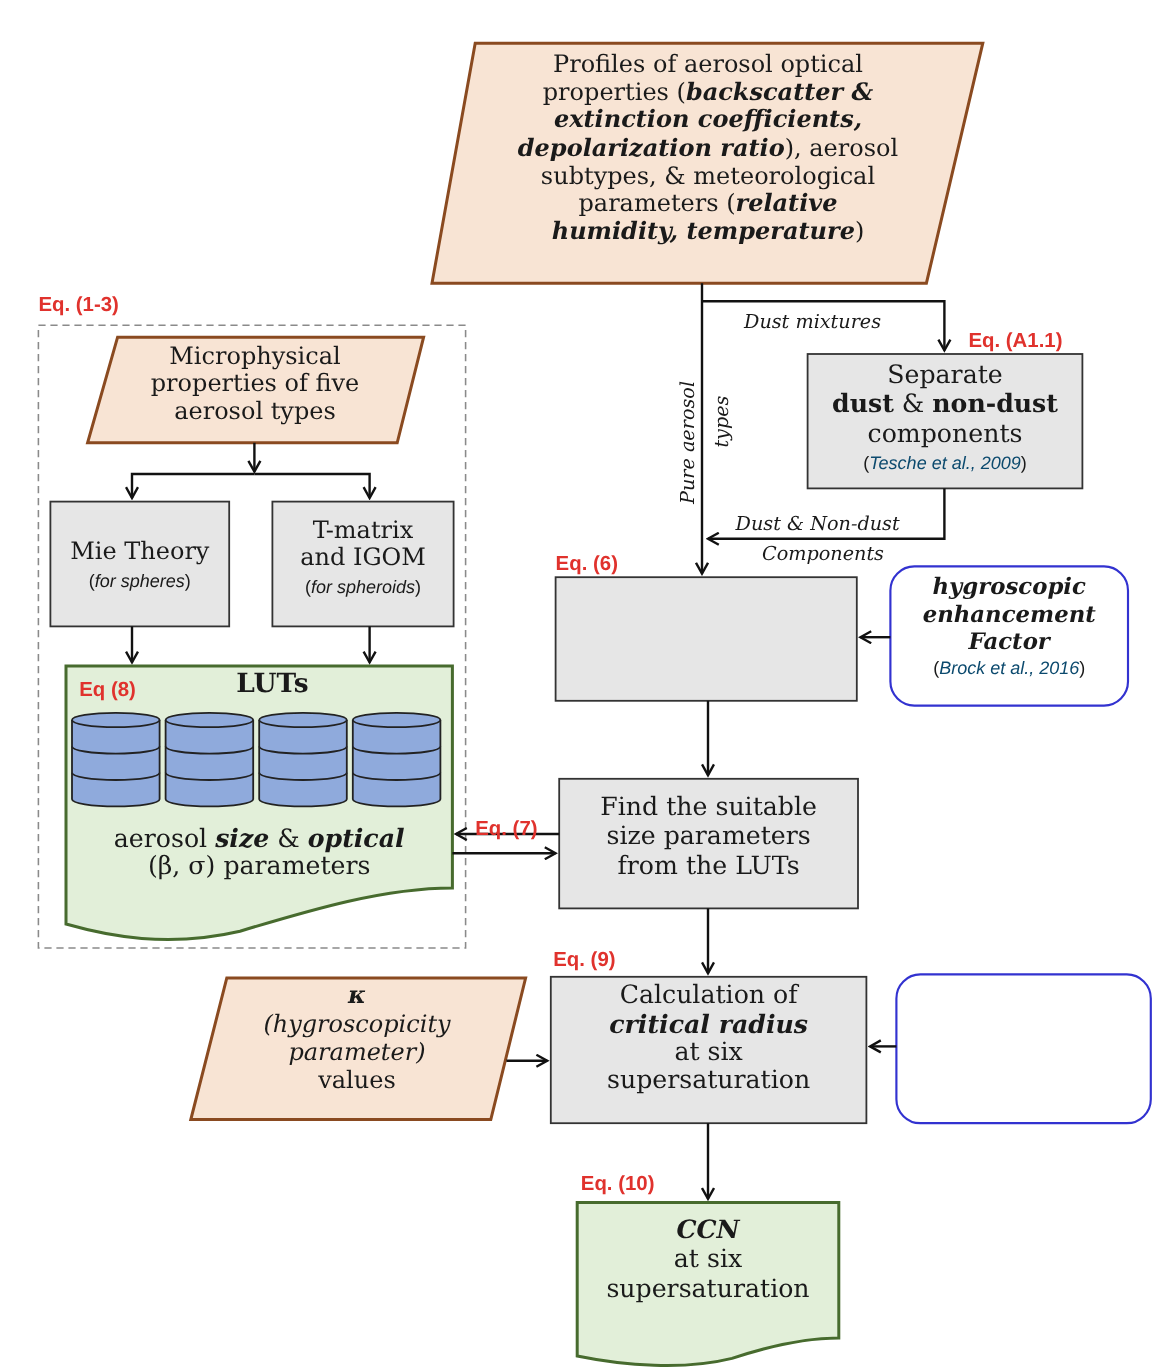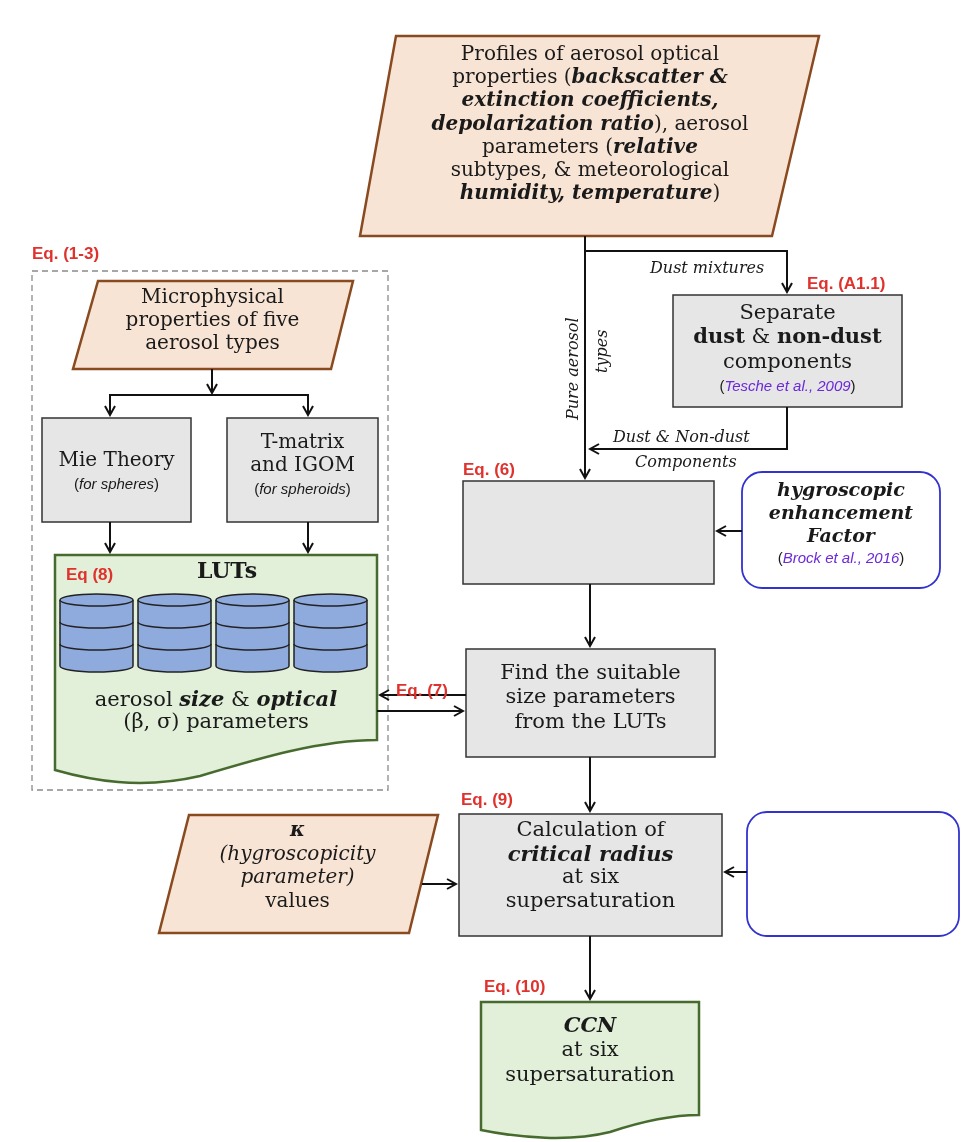--- a/index.html
+++ b/index.html
@@ -5,21 +5,21 @@
   html, body { margin: 0; padding: 0; background: #ffffff; }
   #canvas { position: relative; width: 976px; height: 1142px; overflow: hidden; background: #fff; }
   svg#shapes { position: absolute; left: 0; top: 0; width: 976px; height: 1142px; }
   .txt { position: absolute; font-family: "DejaVu Serif", "Liberation Serif", serif; color: #1a1a1a; text-align: center; line-height: 1.16; }
   .t22 { font-size: 21px; }
   .t20 { font-size: 20px; text-align: center; }
   .t19 { font-size: 19px; }
   .b { font-weight: bold; }
   .bi { font-weight: bold; font-style: italic; }
   .i { font-style: italic; }
-  .ref { font-family: "Liberation Sans", sans-serif; font-style: italic; font-size: 15px; color: #6d28d9; }
+  .ref { font-family: "Liberation Sans", sans-serif; font-style: italic; font-size: 15px; color: #0c4a6e; }
   .paren { font-family: "Liberation Sans", sans-serif; font-size: 15px; color: #1a1a1a; }
   .small-i { font-family: "Liberation Sans", sans-serif; font-style: italic; font-size: 15px; }
   .eq { position: absolute; font-family: "Liberation Sans", sans-serif; font-weight: bold; font-size: 17px; color: #e0322d; white-space: nowrap; }
   .lbl { position: absolute; font-family: "DejaVu Serif", "Liberation Serif", serif; font-style: italic; font-size: 16px; color: #1a1a1a; white-space: nowrap; }
   .vert { transform-origin: left top; transform: rotate(-90deg); }
 </style>
 </head>
 <body>
 
 <div id="canvas">
@@ -105,37 +105,37 @@
   </svg>
 
   <div class="eq" style="left:32px; top:244px;">Eq. (1-3)</div>
   <div class="eq" style="left:807px; top:274px;">Eq. (A1.1)</div>
   <div class="eq" style="left:463px; top:460px;">Eq. (6)</div>
   <div class="eq" style="left:396px; top:670px;margin-top:11px;">Eq. (7)</div>
   <div class="eq" style="left:66px; top:565px;">Eq (8)</div>
   <div class="eq" style="left:461px; top:790px;">Eq. (9)</div>
   <div class="eq" style="left:484px; top:977px;">Eq. (10)</div>
 
-  <div class="lbl" style="left:620px; top:258px;margin-left:30px;">Dust mixtures</div>
+  <div class="lbl" style="left:620px; top:258px;">Dust mixtures</div>
   <div class="lbl vert" style="left:563px; top:420px;">
     <span>Pure aerosol</span>
   </div>
   <div class="lbl vert" style="left:592px; top:373px;">
     <span>types</span>
   </div>
   <div class="lbl" style="left:613px; top:427px;">Dust &amp; Non-dust</div>
   <div class="lbl" style="left:635px; top:452px;">Components</div>
 
   <div class="txt t20" style="left:390px; top:42px; width:400px;">
     <div>Profiles of aerosol optical</div>
     <div><span>properties (</span><span class="bi">backscatter &amp;</span></div>
     <div class="bi">extinction coefficients,</div>
     <div><span class="bi">depolarization ratio</span><span>), aerosol</span></div>
+    <div>subtypes, &amp; meteorological</div>
     <div><span>parameters (</span><span class="bi">relative</span></div>
-    <div>subtypes, &amp; meteorological</div>
     <div><span class="bi">humidity, temperature</span><span>)</span></div>
   </div>
 
   <div class="txt t22" style="left:673px; top:300px; width:229px;">
     <div>Separate</div>
     <div><span class="b">dust</span><span> &amp; </span><span class="b">non-dust</span></div>
     <div>components</div>
     <div style="line-height:1.1;"><span class="paren">(</span><span class="ref">Tesche et al., 2009</span><span class="paren">)</span></div>
   </div>
 

